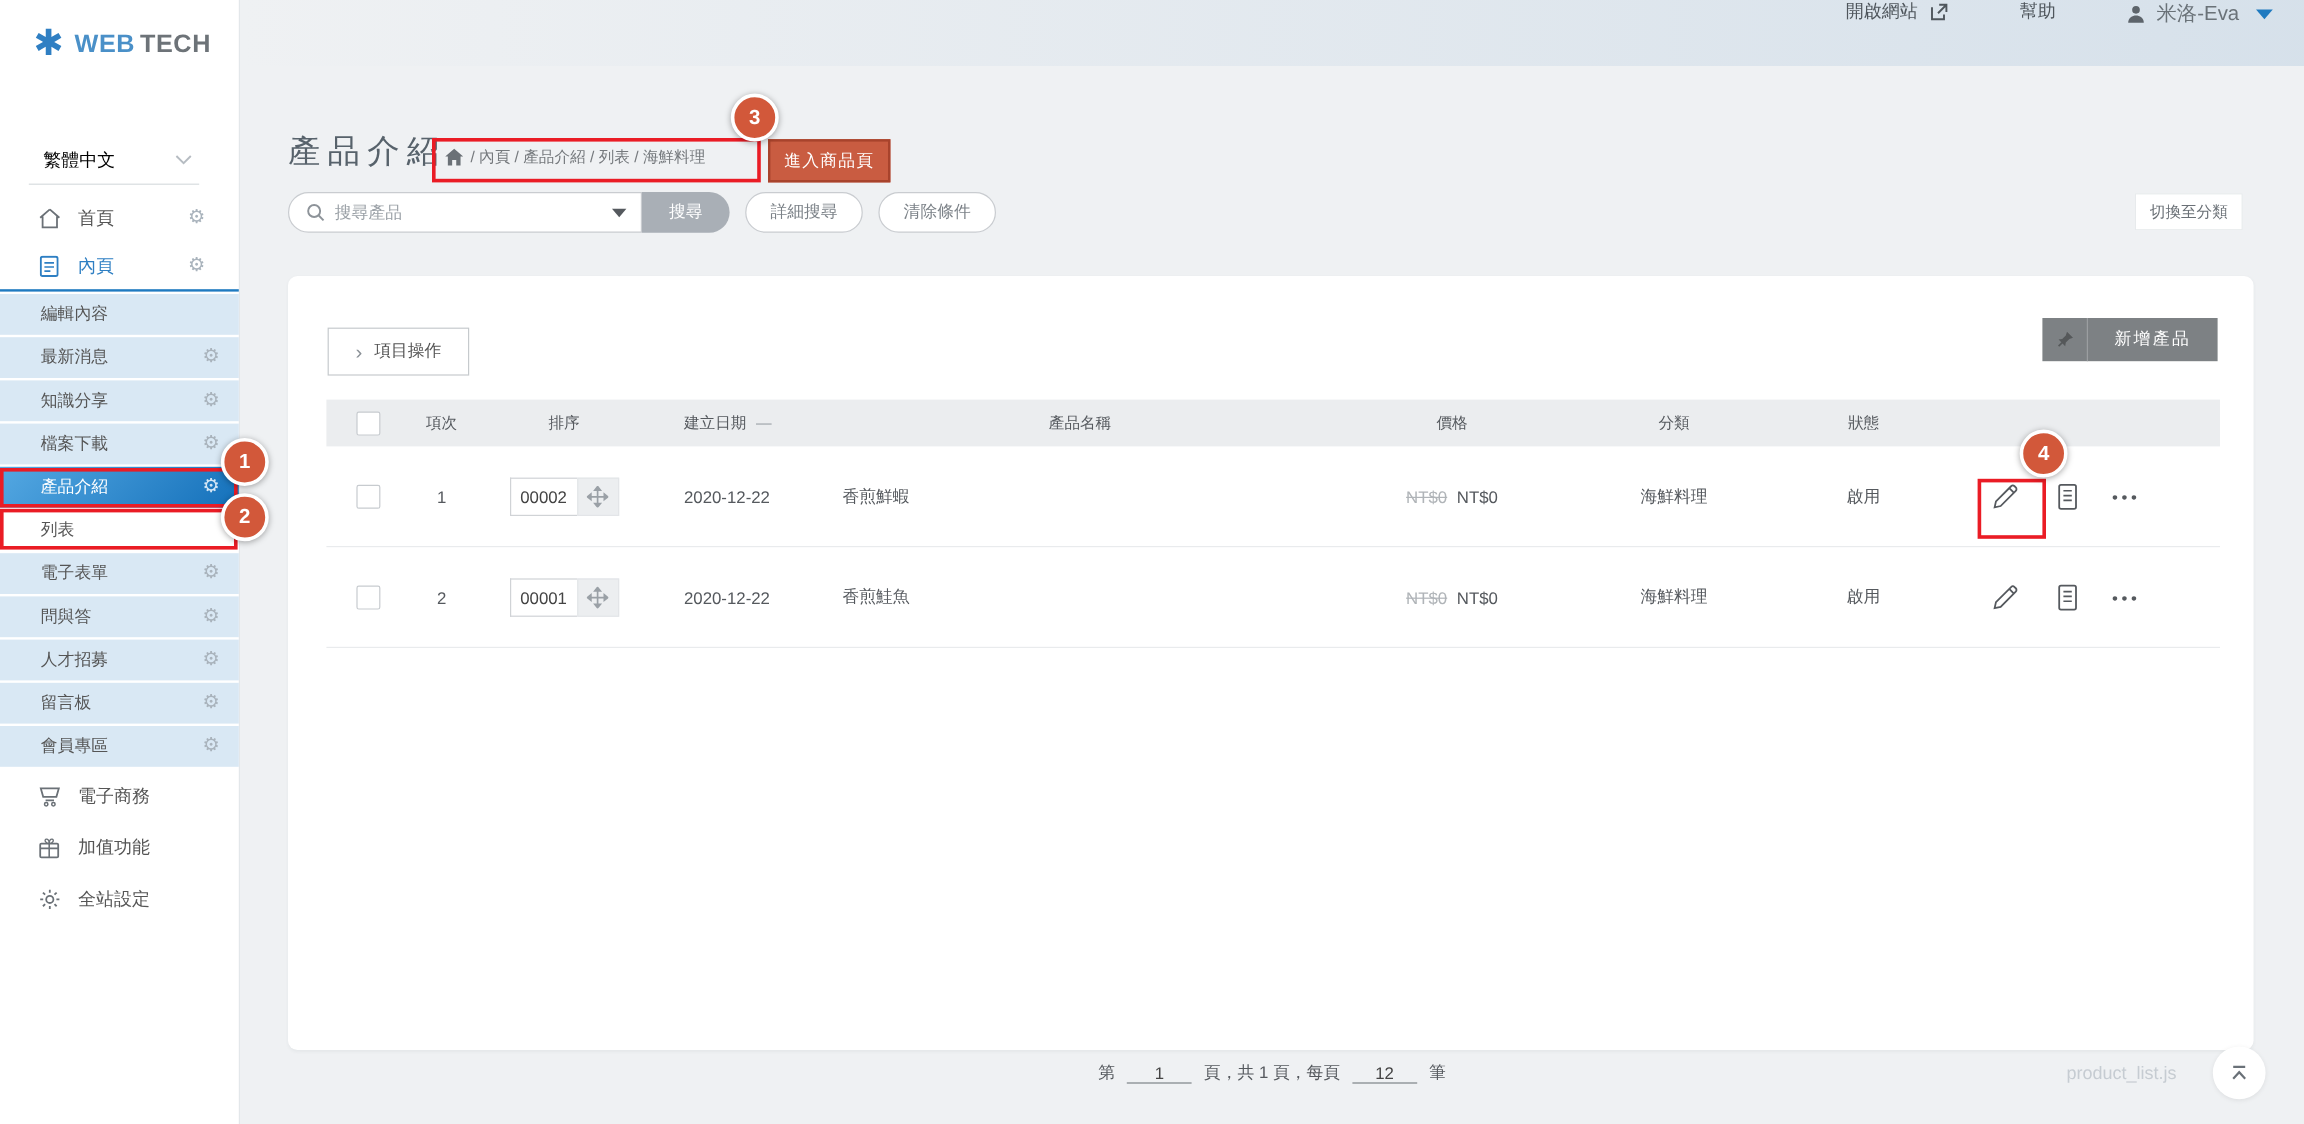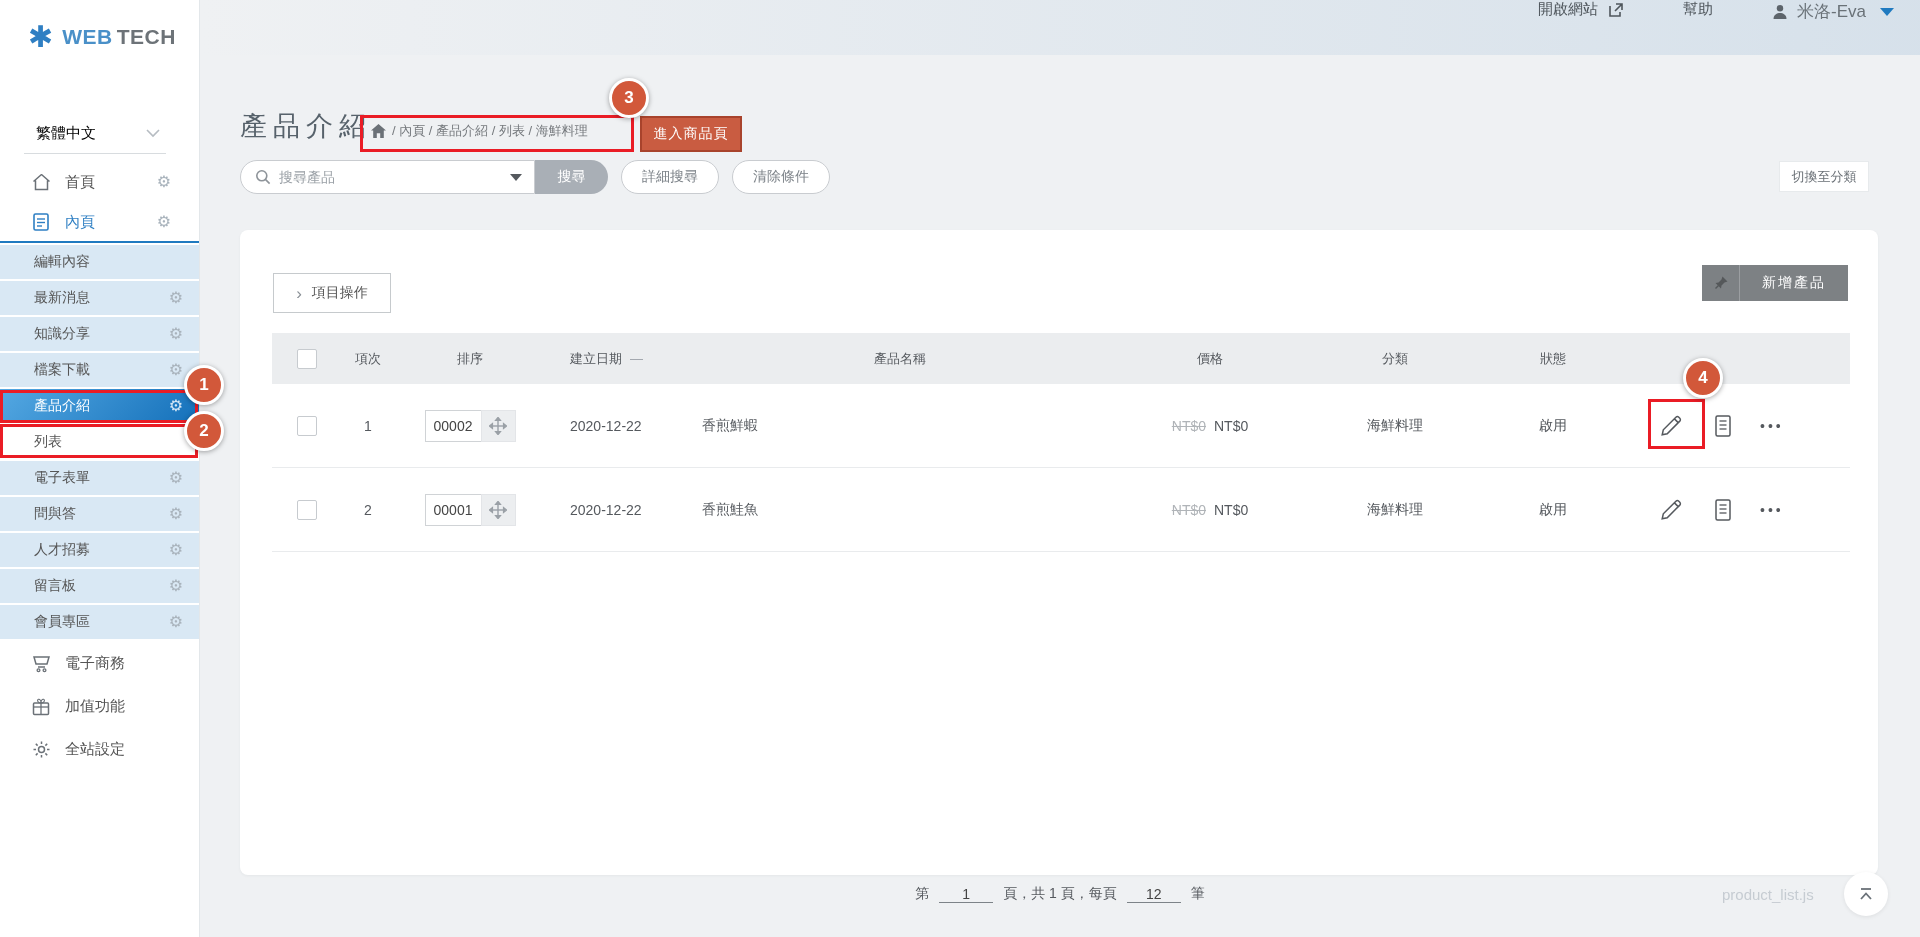--- a/index.html
+++ b/index.html
@@ -51,21 +51,21 @@
   .btn-switch{position:absolute;left:1779px;top:161px;width:90px;height:31px;background:#fff;border:1px solid #e7eaec;color:#6a7076;font-size:13px;cursor:pointer;font-family:"Liberation Sans",sans-serif;}
   
   .panel{position:absolute;left:240px;top:230px;width:1638px;height:645px;background:#fff;border-radius:8px;box-shadow:0 1px 3px rgba(40,50,60,.05);}
   .btn-item-actions{position:absolute;left:33px;top:43px;width:118px;height:40px;background:#fff;border:1px solid #c6cacd;display:flex;align-items:center;justify-content:center;gap:10px;font-size:14px;color:#555;cursor:pointer;}
   .chev{color:#8a9096;font-size:17px;line-height:1;}
   .btn-add{position:absolute;right:30px;top:35px;height:36px;display:flex;align-items:stretch;background:#7d8184;color:#fff;cursor:pointer;}
   .btn-add .pin-box{display:flex;align-items:center;justify-content:center;width:38px;border-right:1px solid #9b9ea1;}
   .btn-add .add-label{display:flex;align-items:center;padding:0 22px;font-size:14px;letter-spacing:2px;}
   .tbl{position:absolute;left:32px;top:103px;width:1578px;}
   .tbl-row{display:grid;grid-template-columns:70px 52px 152px 156px 396px 224px 146px 170px 212px;align-items:center;}
-  .tbl-head{background:#ebedef;height:51px;font-size:13px;color:#55595e;}
+  .tbl-head{background:#ebedef;height:39px;font-size:13px;color:#55595e;}
   .tbl-body-row{height:84px;border-bottom:1px solid #e9ebed;font-size:14px;color:#55595e;}
   .cell{display:flex;justify-content:center;align-items:center;gap:8px;}
   .cell.left{justify-content:flex-start;padding-left:24px;}
   .cell.name{justify-content:flex-start;padding-left:0;}
   .dash{color:#9aa0a6;}
   .checkbox{width:20px;height:20px;background:#fff;border:1px solid #c7cbcf;border-radius:2px;cursor:pointer;}
   .sort-group{display:flex;align-items:center;}
   .sort-input{width:56px;height:32px;border:1px solid #d0d3d6;border-right:none;text-align:center;font-size:14px;color:#444;outline:none;font-family:"Liberation Sans",sans-serif;}
   .move-handle{width:35px;height:32px;background:#eceef0;border:1px solid #e3e5e8;display:flex;align-items:center;justify-content:center;cursor:grab;}
   .price-old{color:#b0b4b8;text-decoration:line-through;}

